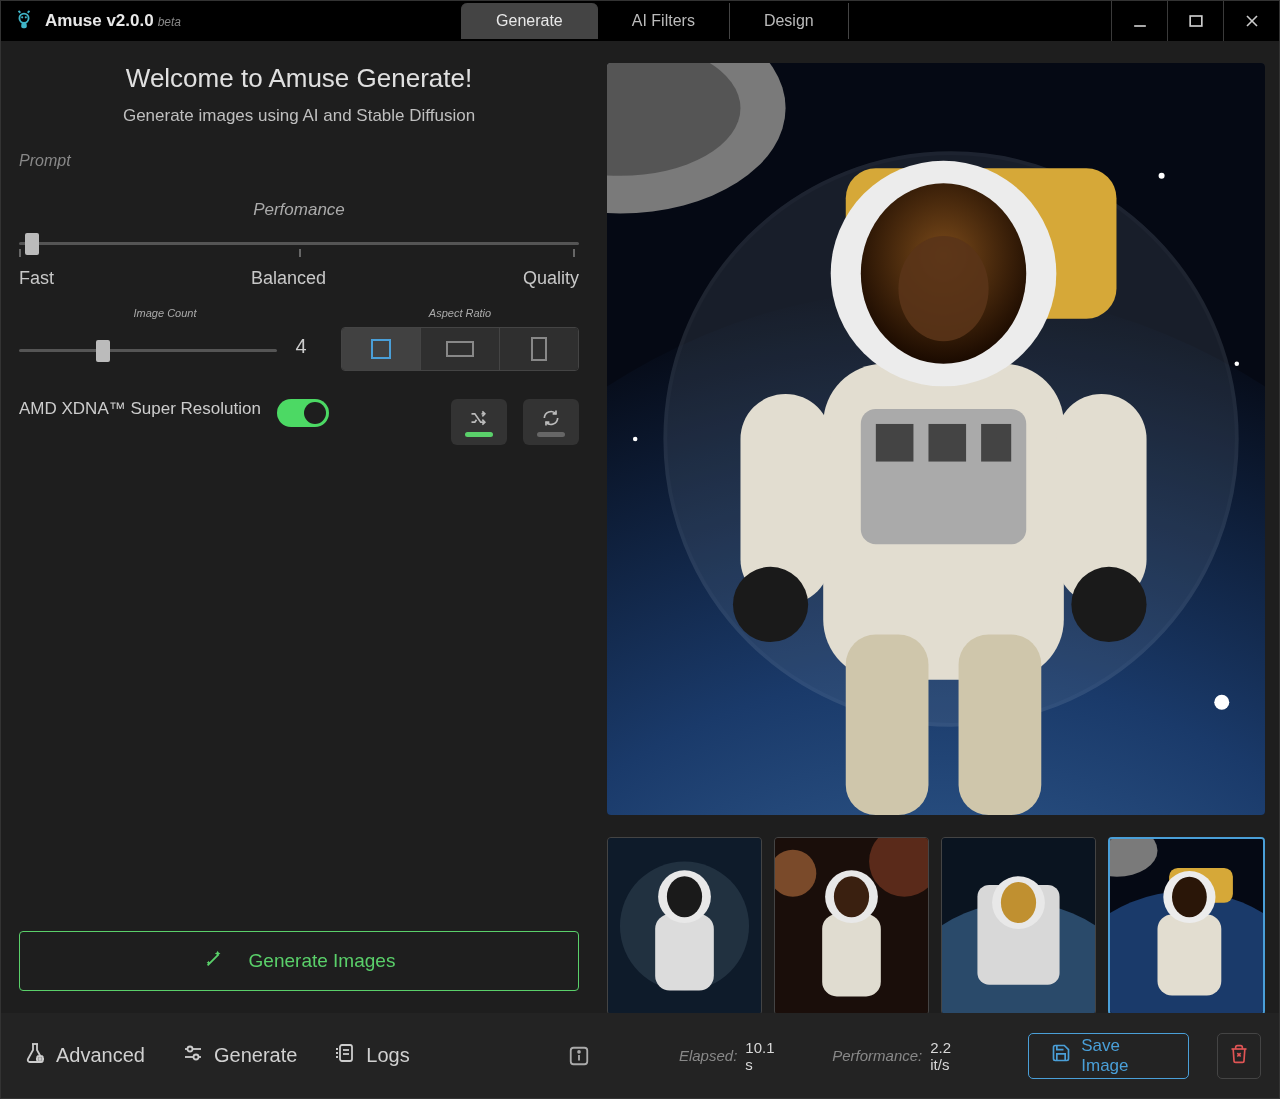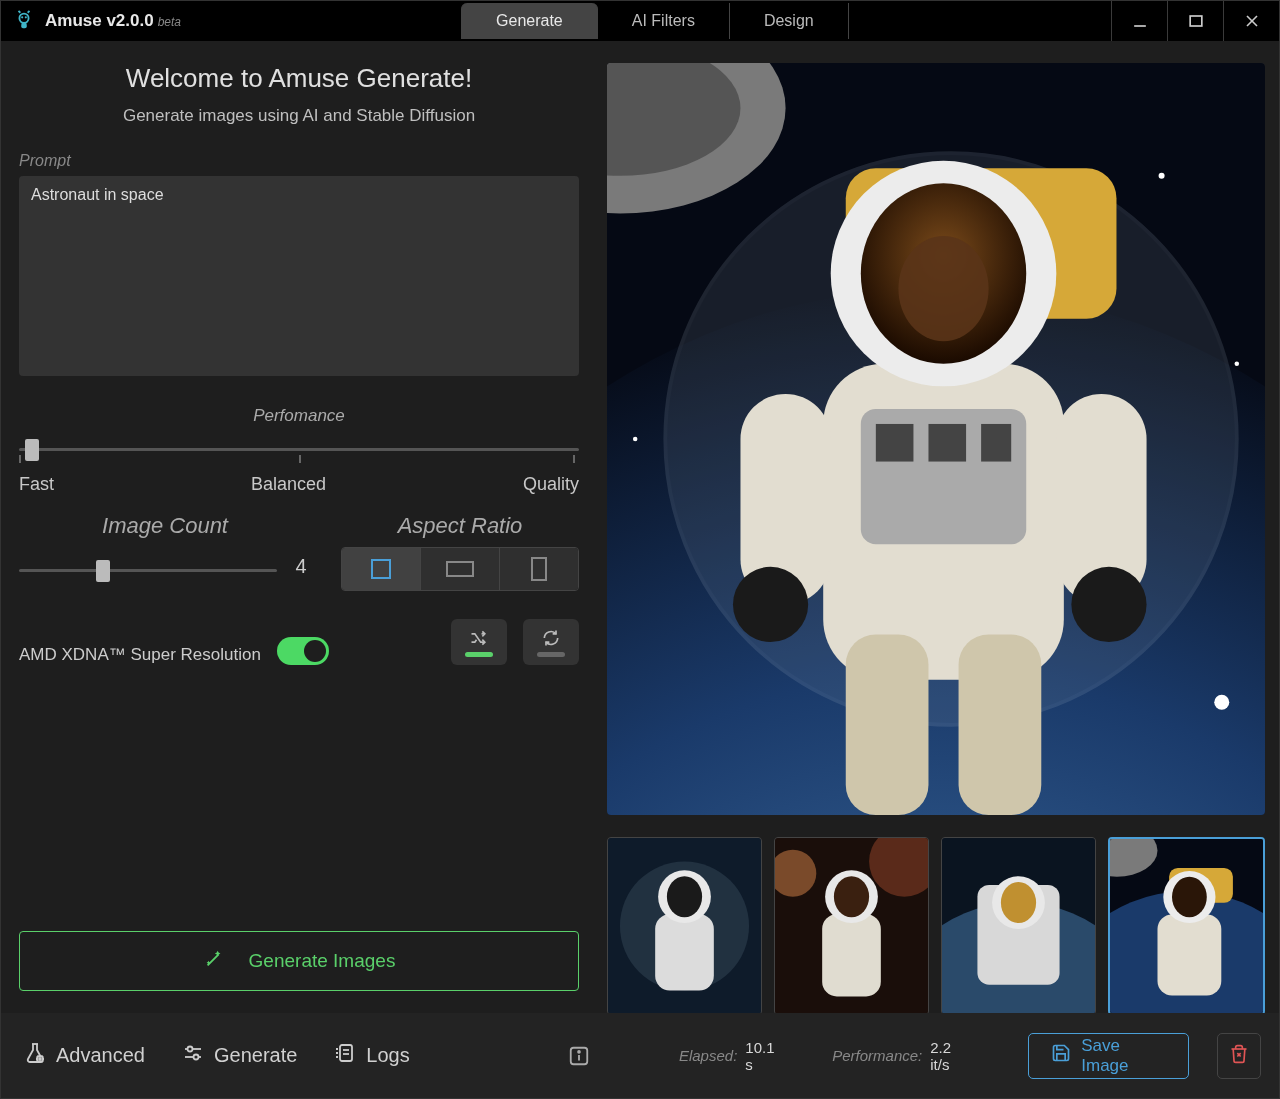--- a/index.html
+++ b/index.html
@@ -132,21 +132,21 @@
   .slider-labels {
     display: flex;
     justify-content: space-between;
     margin-top: 10px;
     font-size: 18px;
     color: #c8c8c8;
   }
 
   .row-two { display: flex; gap: 30px; margin-top: 18px; }
   .col { flex: 1; }
-  .col-label { text-align: center; font-style: italic; color: #aaa; font-size: 22px; }
+  .col-label { text-align: center; font-style: italic; color: #aaa; font-size: 11px; }
 
   .image-count-row { display: flex; align-items: center; gap: 10px; margin-top: 8px; }
   .small-slider { flex: 1; }
   .count-value { font-size: 20px; color: #ccc; width: 20px; text-align: center; margin-left: 4px; }
 
   .aspect-group {
     display: flex;
     margin-top: 8px;
     border: 1px solid #444;
     border-radius: 4px;
@@ -161,21 +161,21 @@
     justify-content: center;
     background: #2f2f2f;
     cursor: pointer;
     border-right: 1px solid #444;
   }
   .aspect-btn:last-child { border-right: none; }
   .aspect-btn.active { background: #414141; }
   .aspect-shape { border: 2px solid #888; }
   .aspect-btn.active .aspect-shape { border-color: #4a9fd8; }
 
-  .sr-row { display: flex; align-items: flex-end; gap: 16px; margin-top: 28px; }
+  .sr-row { display: flex; align-items: flex-start; gap: 16px; margin-top: 28px; }
   .sr-label { font-size: 17px; color: #ccc; }
   .toggle {
     width: 52px;
     height: 28px;
     background: #4cd964;
     border-radius: 14px;
     position: relative;
     cursor: pointer;
   }
   .toggle-thumb {
@@ -359,21 +359,20 @@
     </div>
   </div>
 </div>
 
 <div class="main">
   <div class="left-panel">
     <div class="welcome-title">Welcome to Amuse Generate!</div>
     <div class="welcome-sub">Generate images using AI and Stable Diffusion</div>
 
     <div class="field-label">Prompt</div>
-    <textarea class="prompt-box" style="">Astronaut in space</textarea>
 
     <div class="perf-label">Perfomance</div>
     <div class="slider">
       <div class="slider-track">
         <div class="slider-line"></div>
         <div class="slider-tick" style="left:0%"></div>
         <div class="slider-tick" style="left:50%"></div>
         <div class="slider-tick" style="left:99%"></div>
         <div class="slider-thumb" style="left:1%"></div>
       </div>

